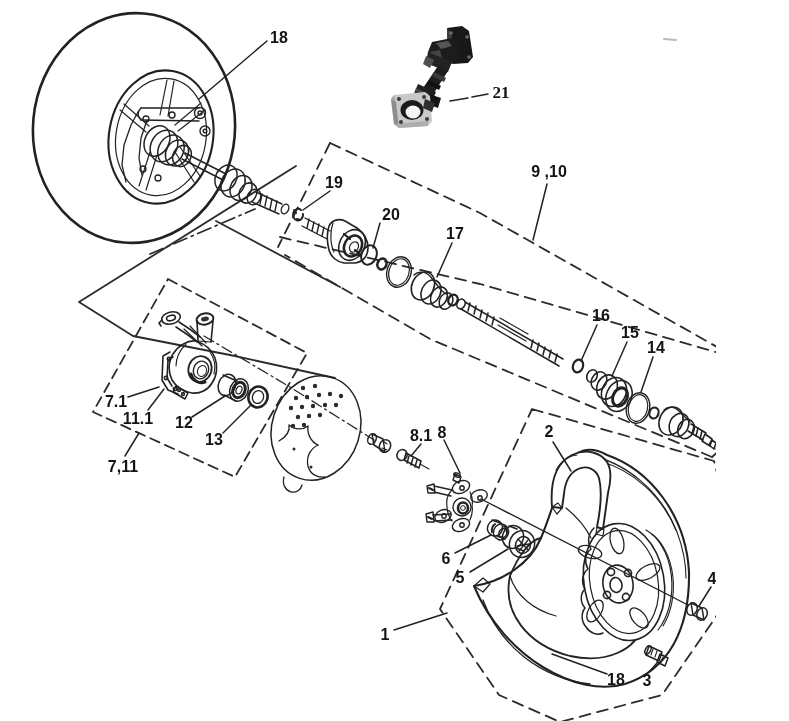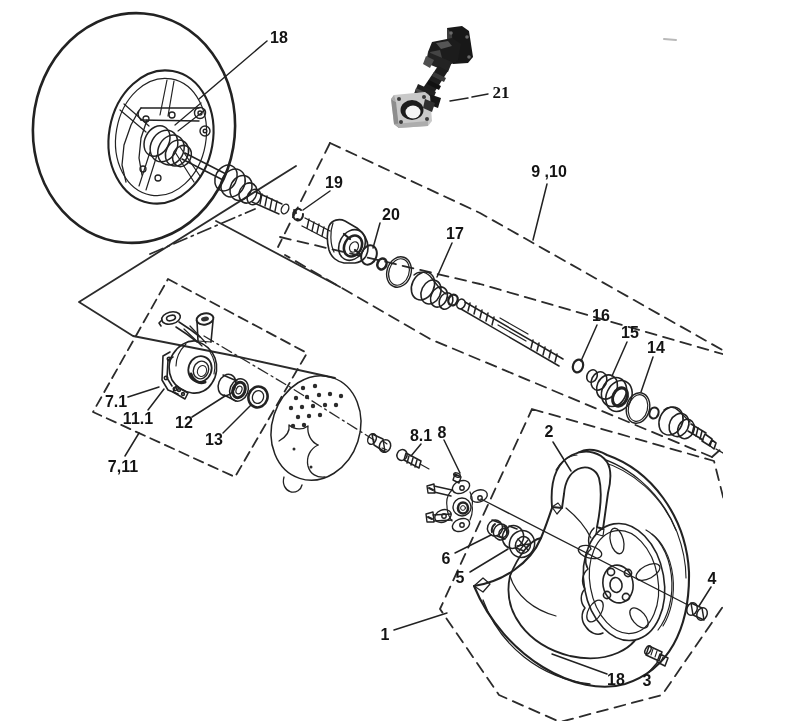--- a/index.html
+++ b/index.html
@@ -1,16 +1,16 @@
 <!DOCTYPE html>
 <html><head>
 <meta charset="utf-8">
 <style>
 html,body{margin:0;padding:0;background:#ffffff;}
-#page{position:relative;width:716px;height:721px;background:#fff;overflow:hidden;padding-left:7px;}
+#page{position:relative;width:716px;height:721px;background:#fff;overflow:hidden;}
 svg{position:absolute;left:0;top:0;}
 text{font-family:"Liberation Sans",sans-serif;font-size:16px;font-weight:bold;fill:#141414;}
 .b21{font-family:"Liberation Serif",serif;font-weight:bold;font-size:17px;}
 </style>
 </head>
 <body>
 <div id="page">
 <svg width="789" height="721" viewBox="0 0 789 721" fill="none" stroke="#222222" stroke-width="1.7" stroke-linecap="round" stroke-linejoin="round">
 
 <g id="boxes" stroke="#2b2b2b" stroke-width="1.8">

